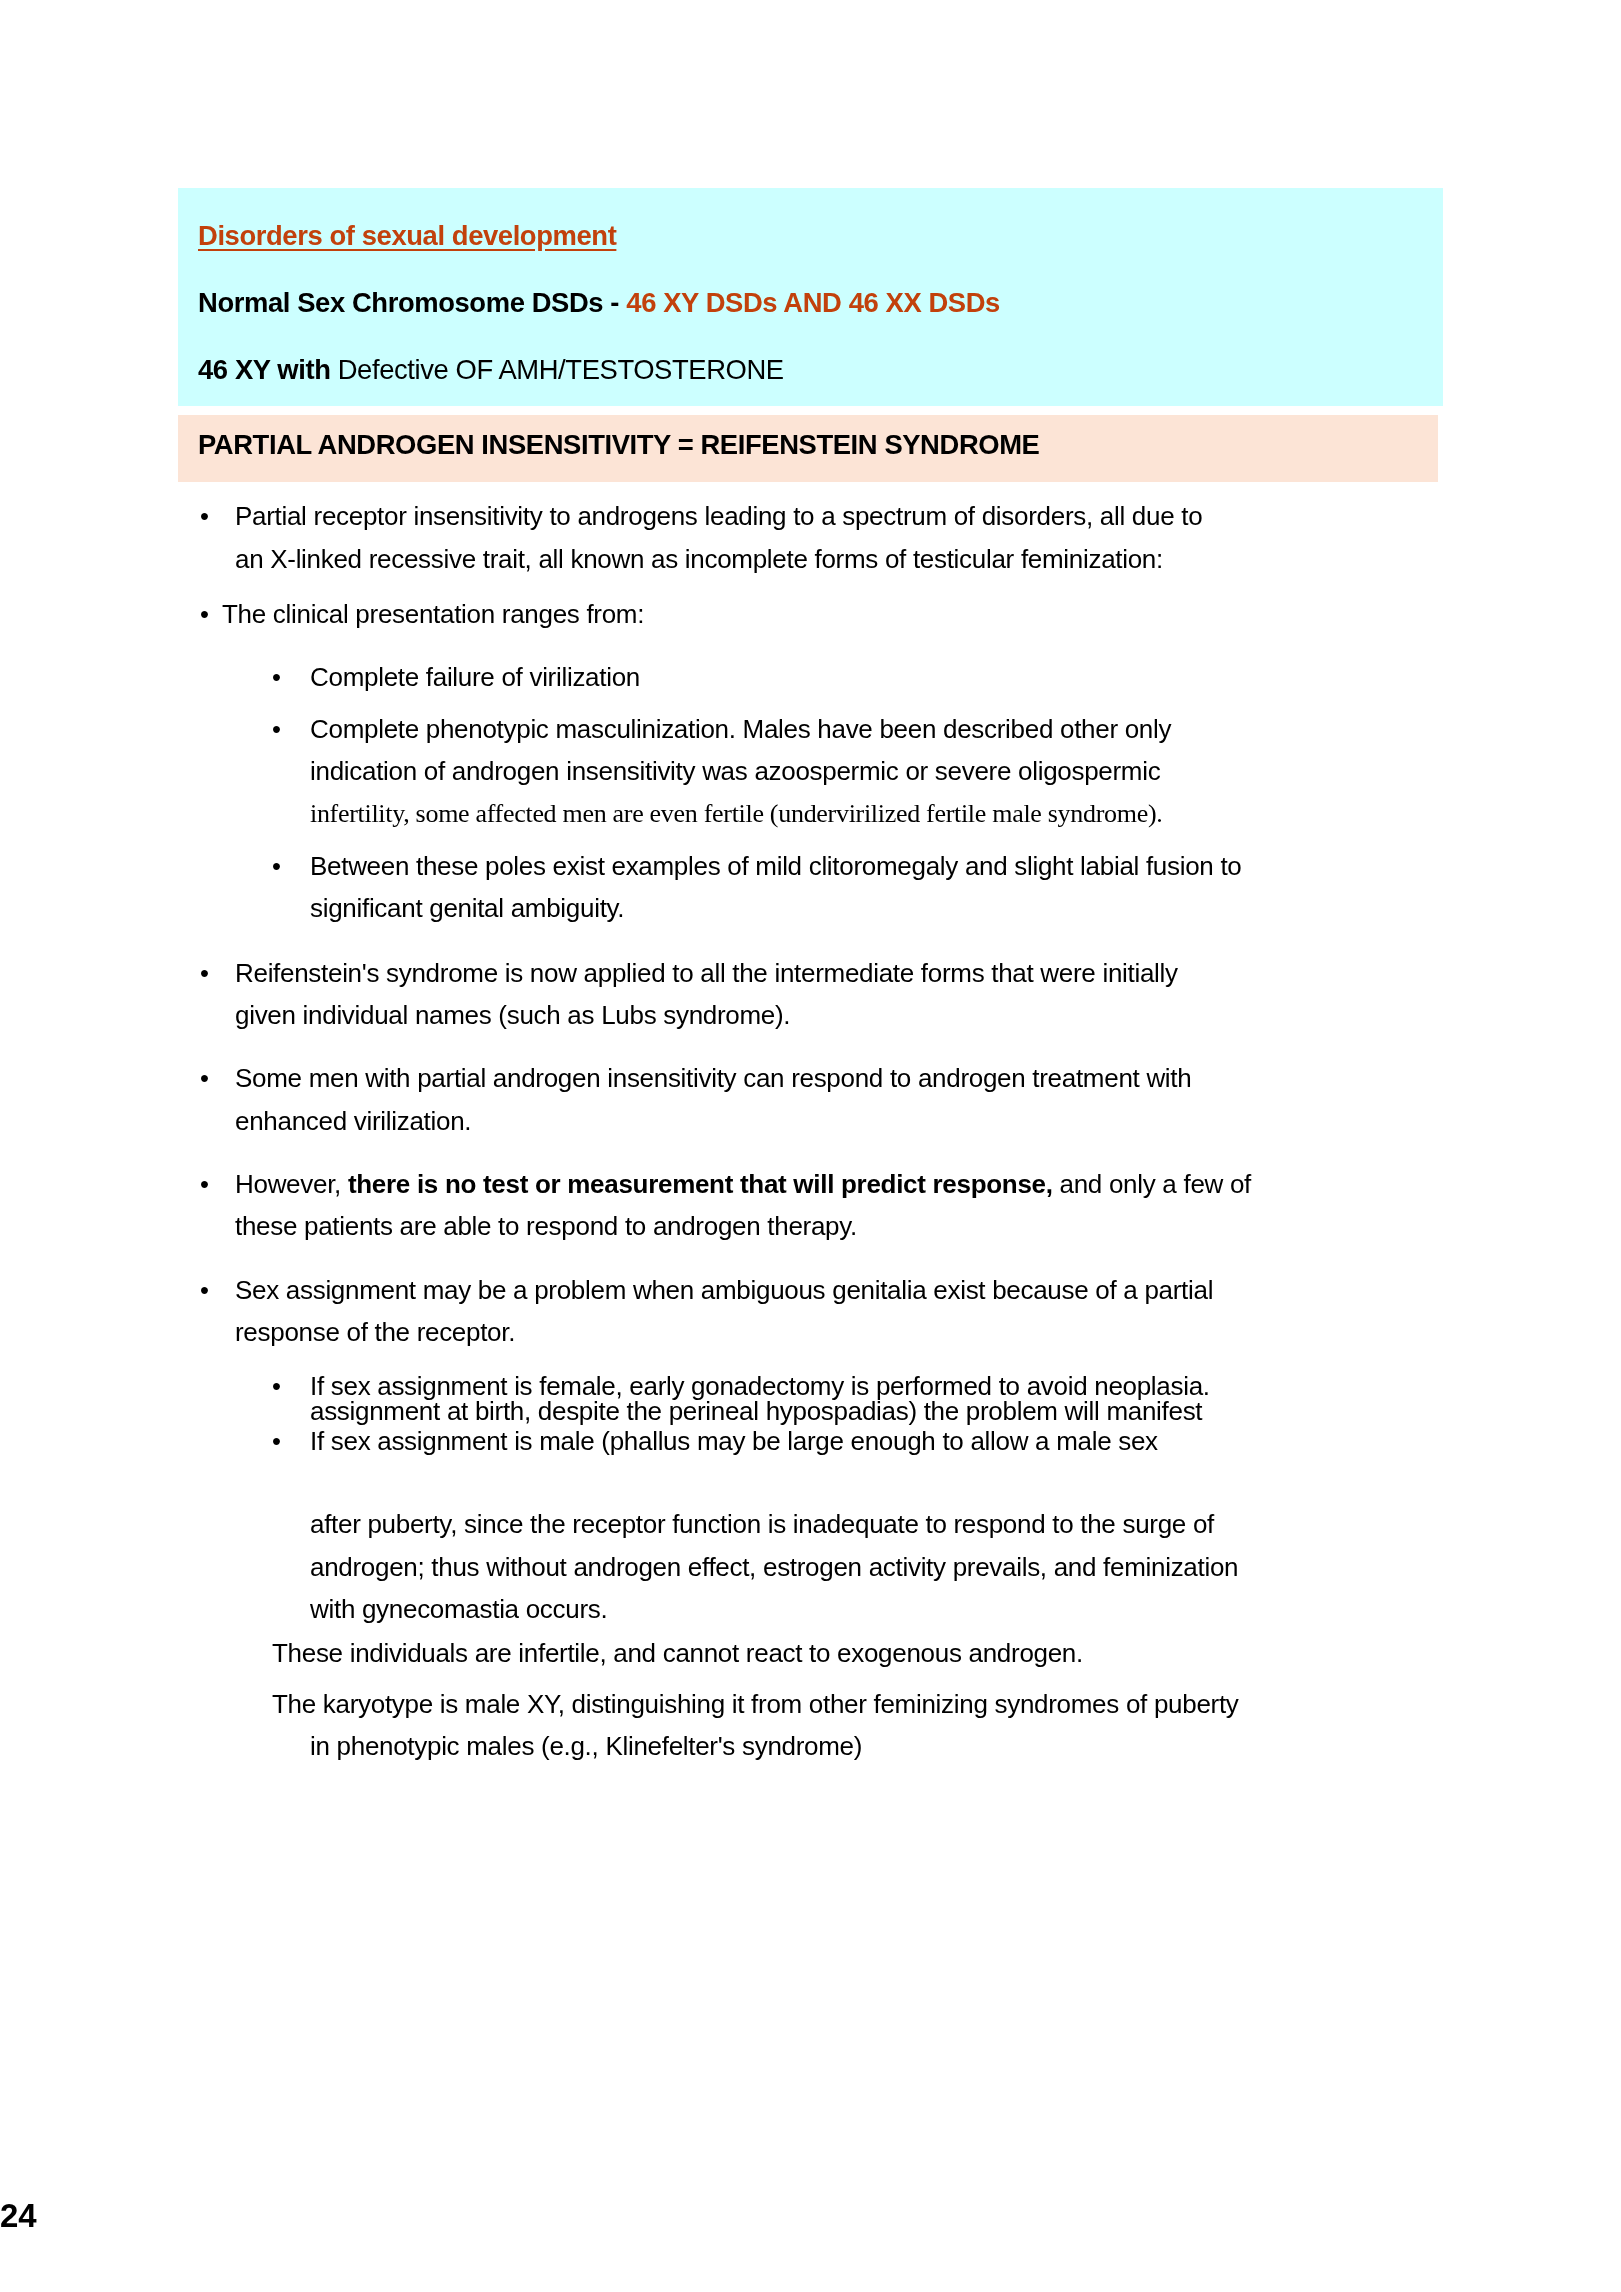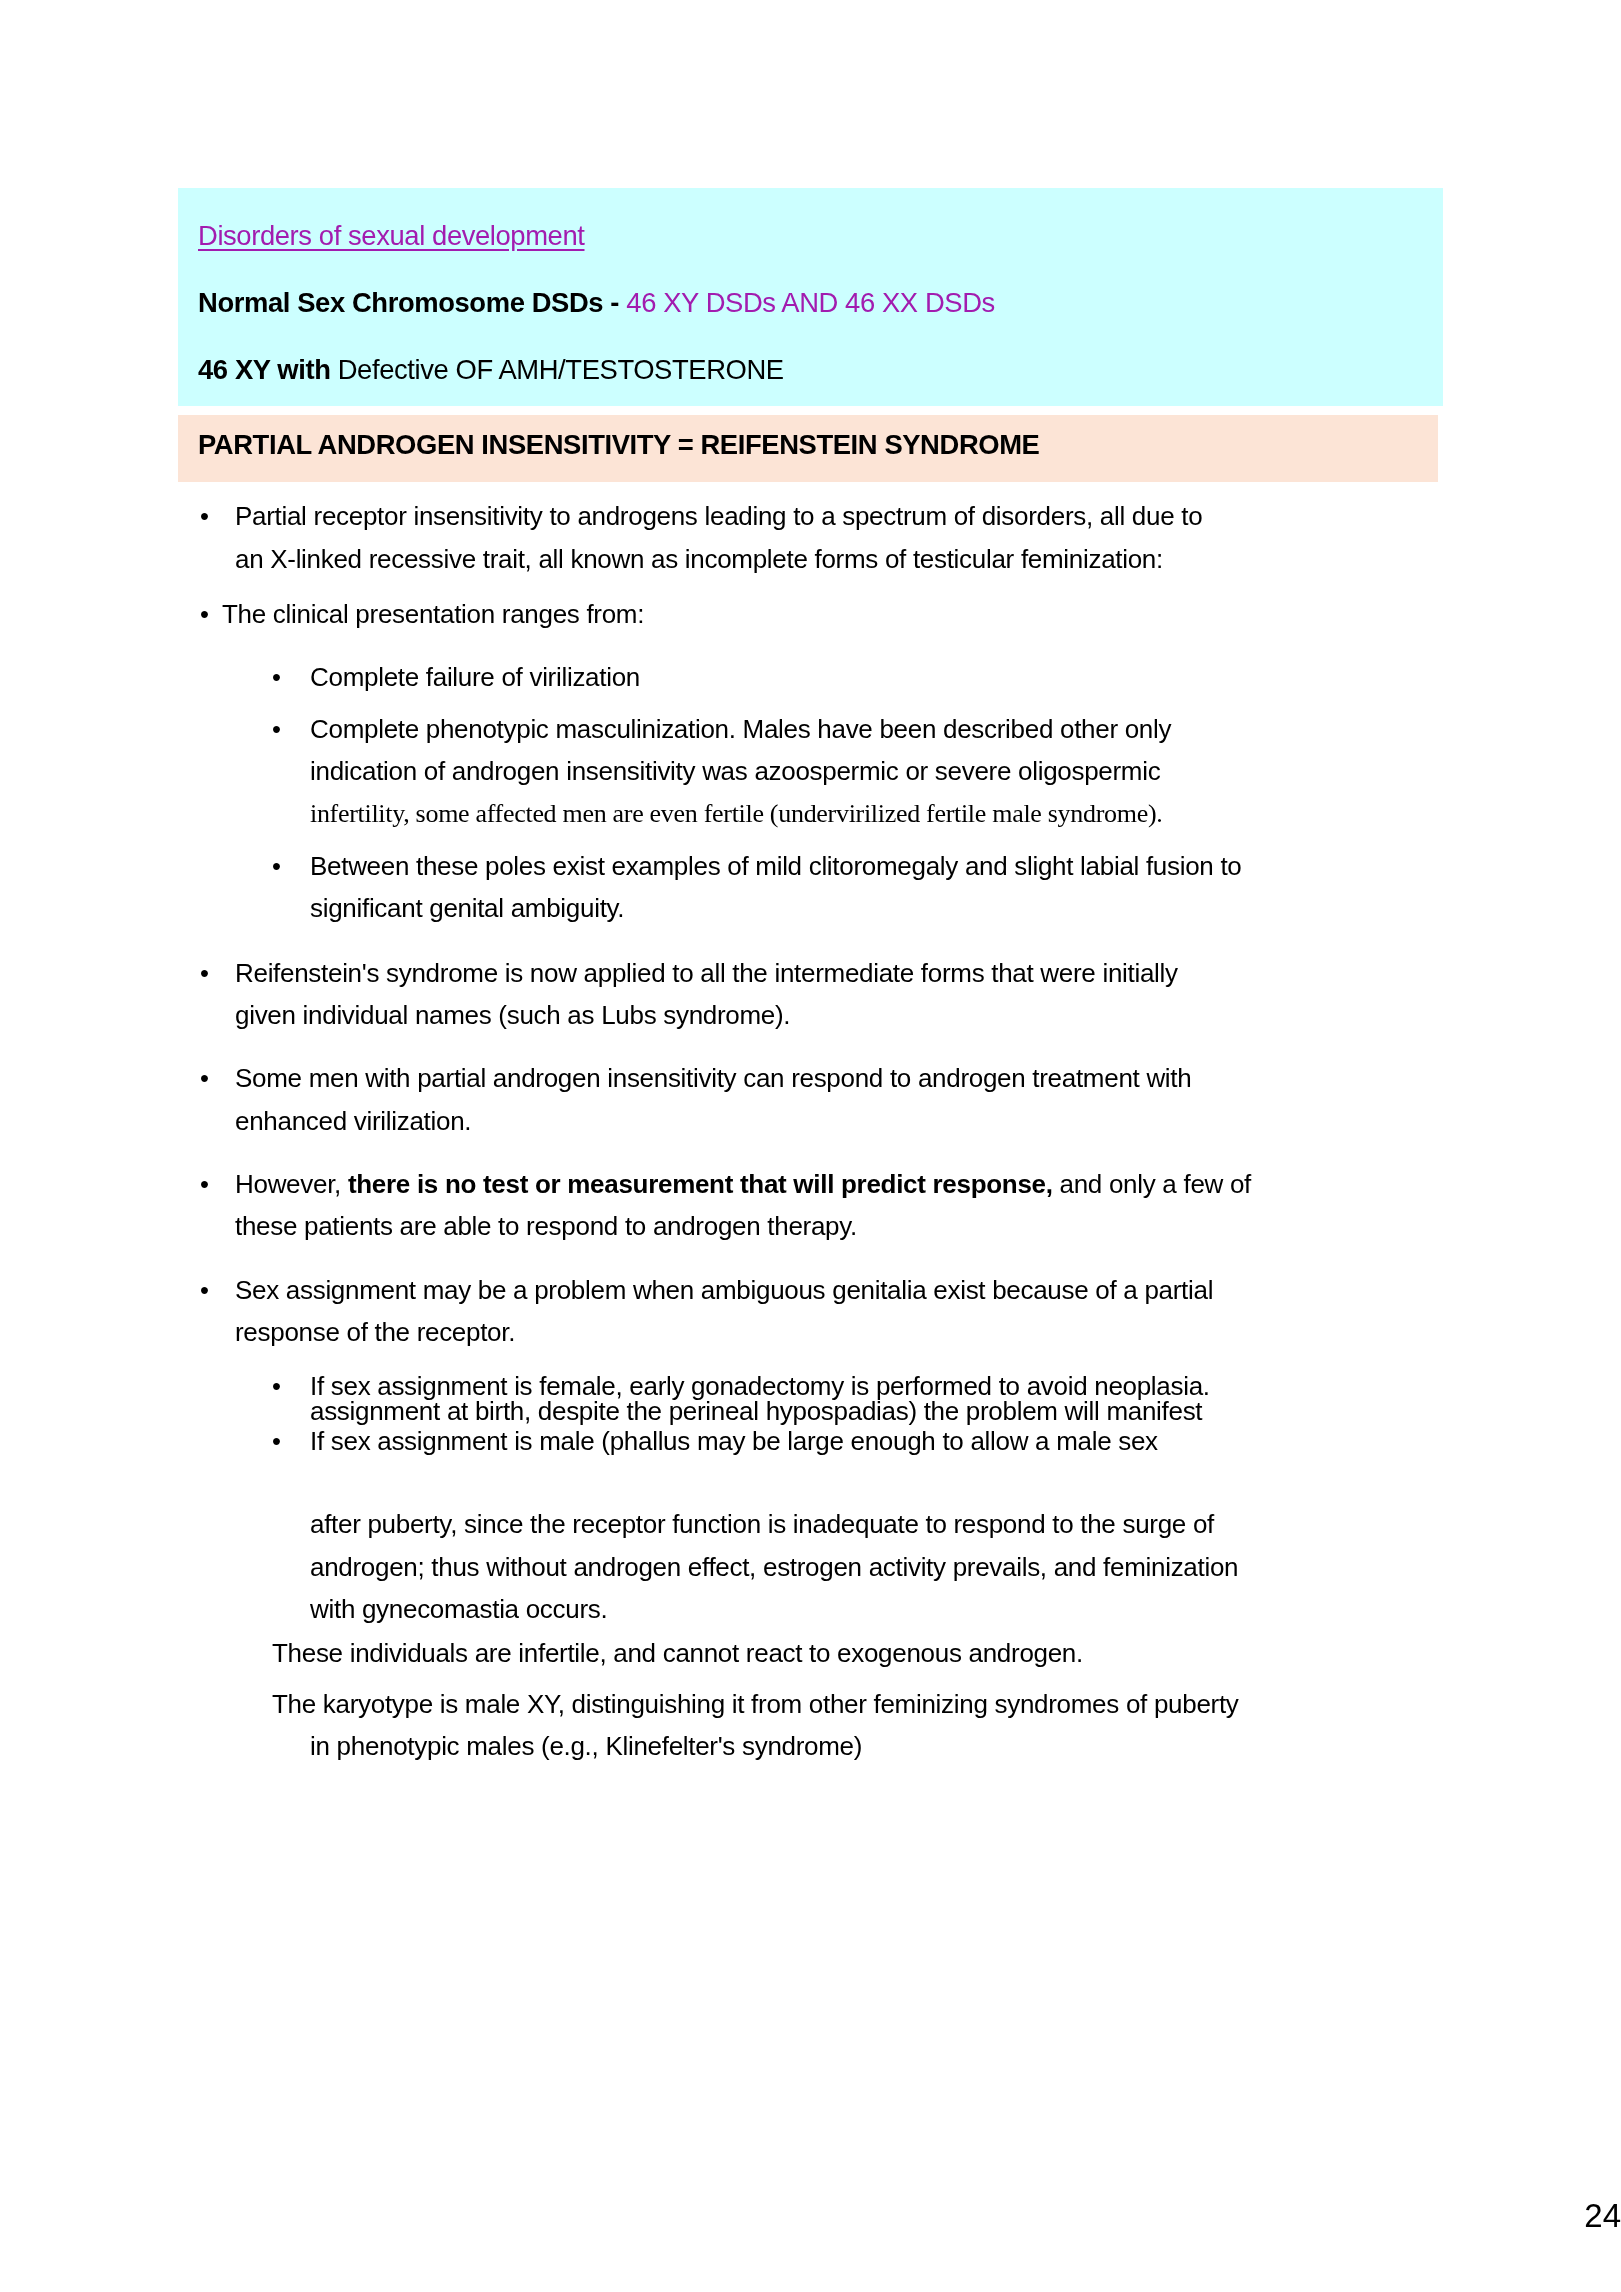--- a/index.html
+++ b/index.html
@@ -2,25 +2,25 @@
 <html><head>
 <meta charset="utf-8">
 <style>
   html, body { margin:0; padding:0; background:#ffffff; }
   body { width:1621px; height:2293px; position:relative; overflow:hidden;
          font-family:"Liberation Sans", sans-serif; color:#000; }
   .box-cyan { position:absolute; left:178px; top:188px; width:1265px; height:218px; background:#ccffff; }
   .box-peach { position:absolute; left:178px; top:415px; width:1260px; height:67px; background:#fce4d6; }
   .ln { position:absolute; white-space:nowrap; font-size:26px; line-height:27.4px; letter-spacing:-0.3px; }
   .hd { position:absolute; white-space:nowrap; font-size:27.4px; line-height:29px; letter-spacing:-0.4px; }
-  .light { font-weight:400; color:#a21caf; }
+  .light { font-weight:700; color:#c2410c; }
   .ul { text-decoration:underline; text-underline-offset:3.9px; }
   .b { font-weight:bold; }
   .dot { position:absolute; font-size:25.5px; line-height:27.4px; }
-  .pgnum { position:absolute; left:0; width:1621px; text-align:right; top:2198px; font-size:33px; font-weight:normal; line-height:35px; }
+  .pgnum { position:absolute; left:0; width:1621px; text-align:left; top:2198px; font-size:33px; font-weight:bold; line-height:35px; }
 </style>
 </head>
 <body>
 
 <div class="box-cyan"></div>
 <div class="box-peach"></div>
 
 <div class="hd light ul" style="left:198px; top:221px;">Disorders of sexual development</div>
 
 <div class="hd" style="left:198px; top:288px;">

